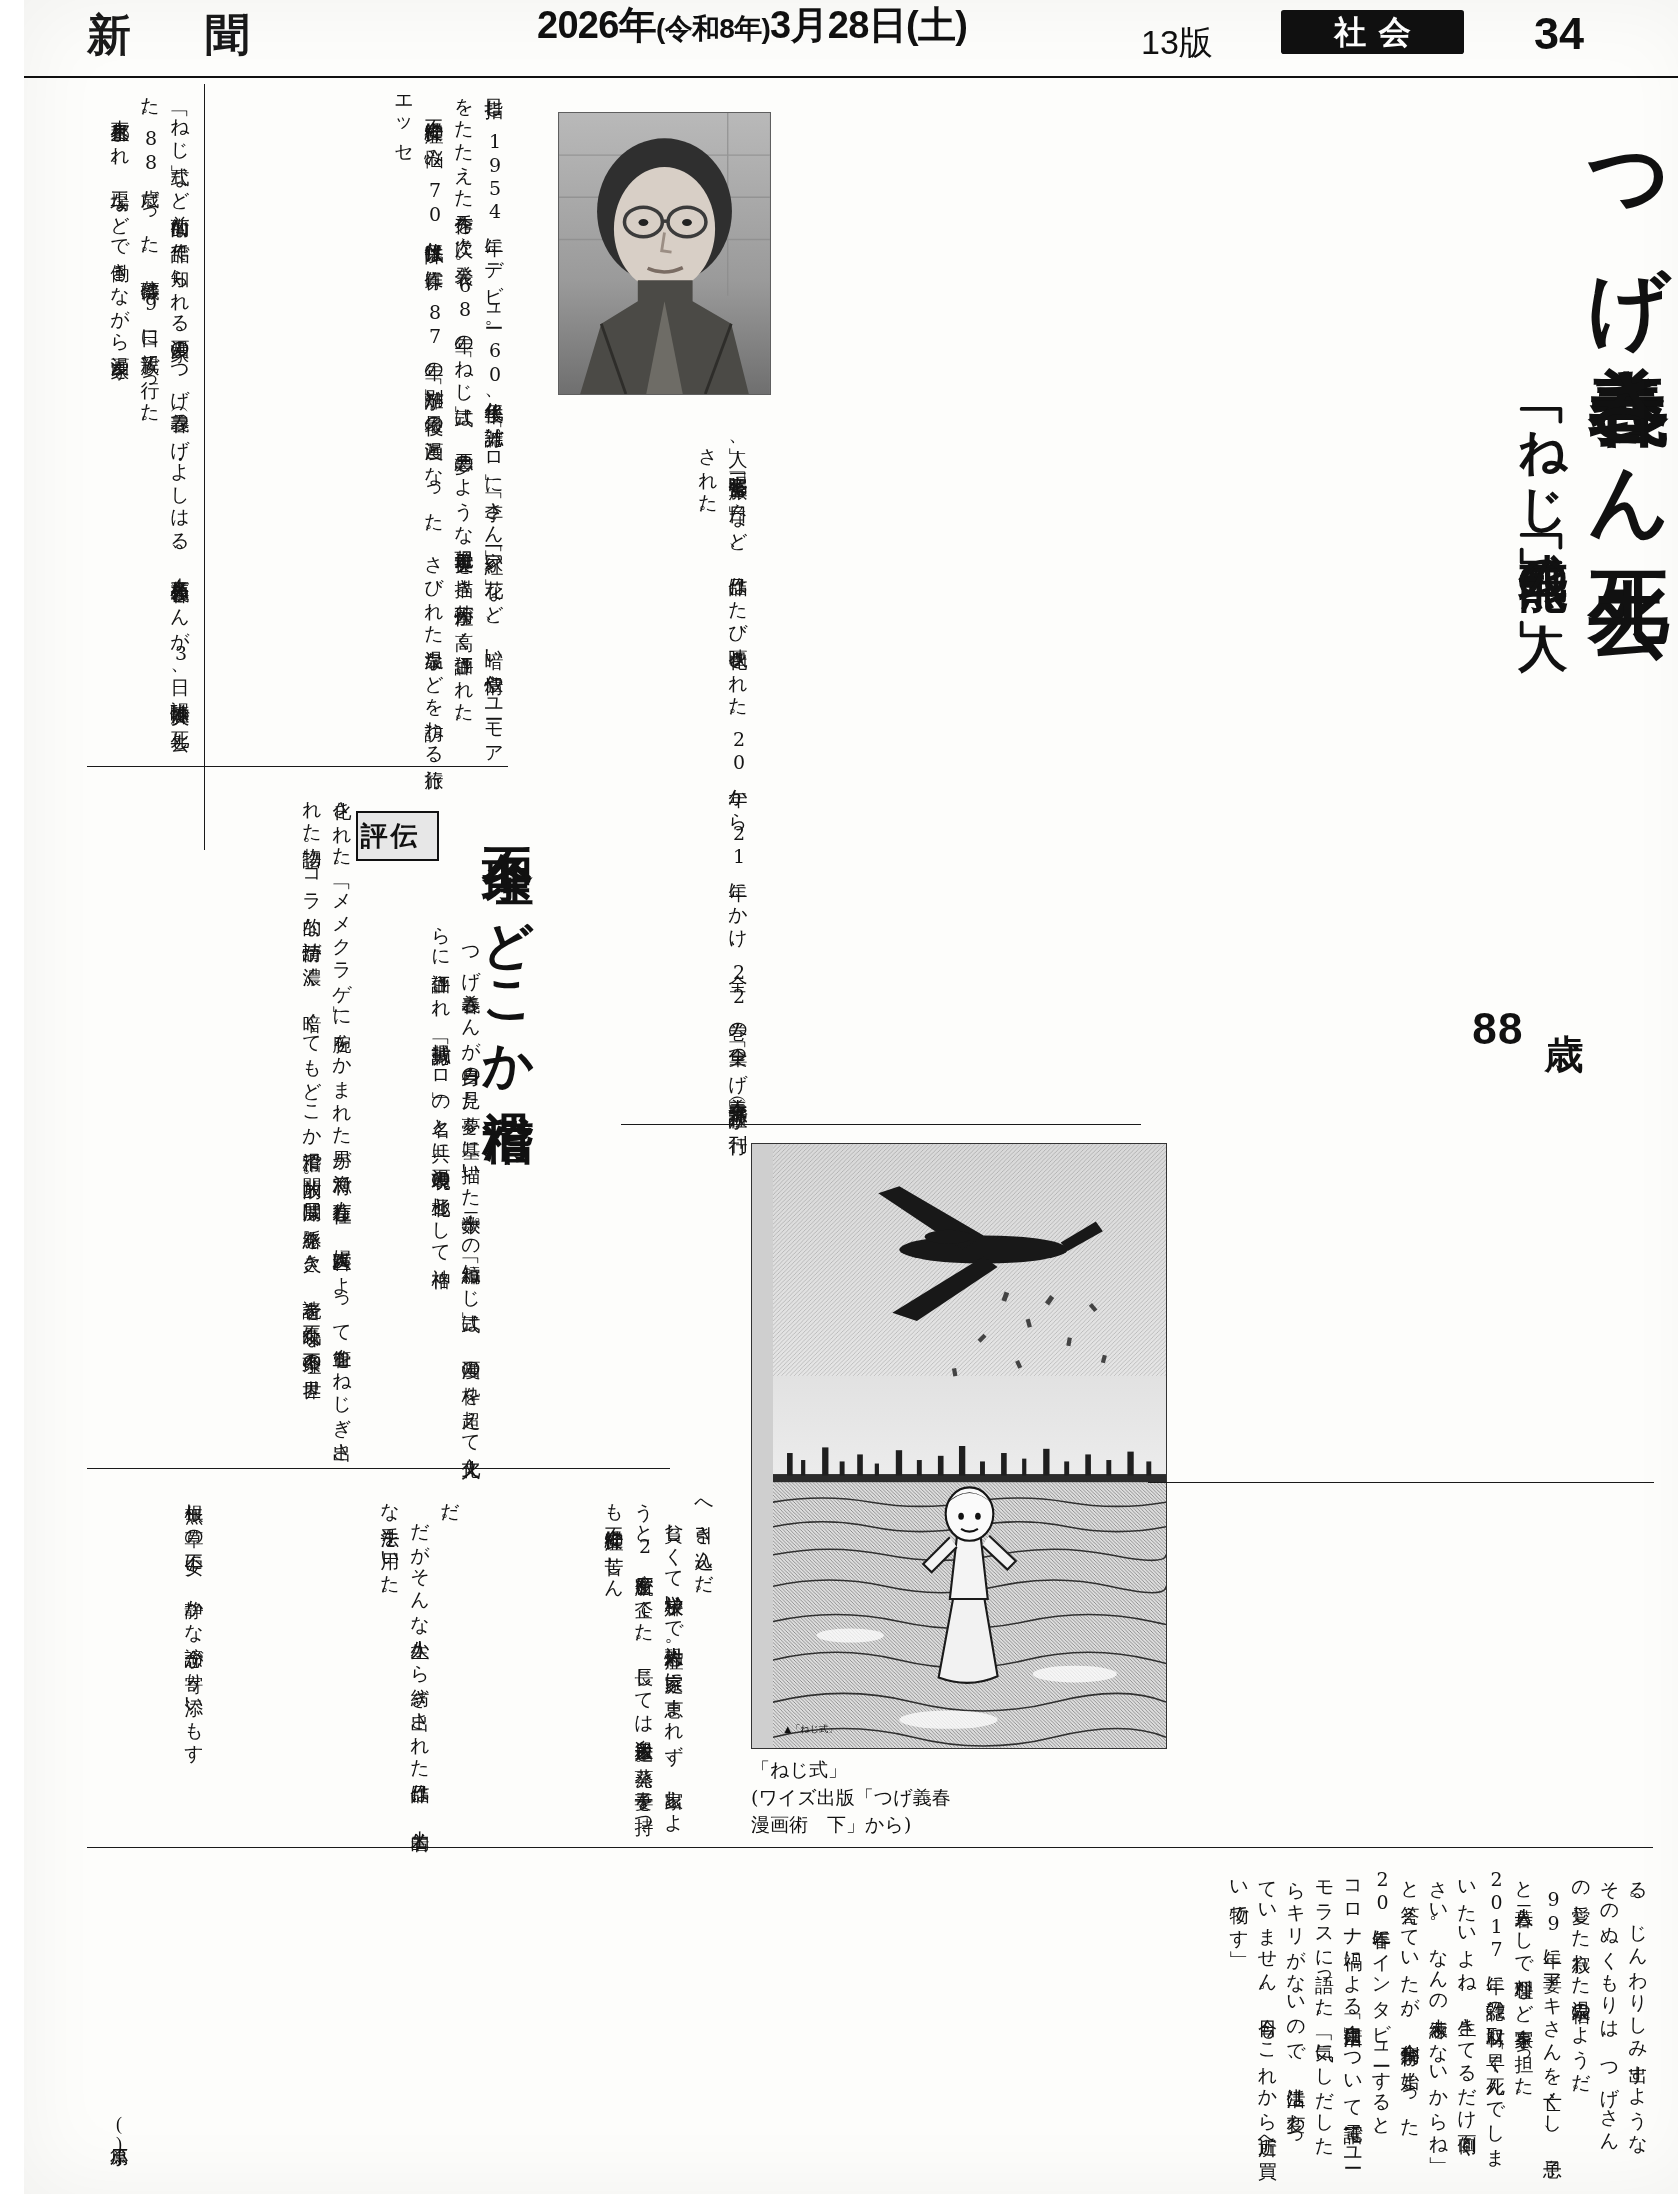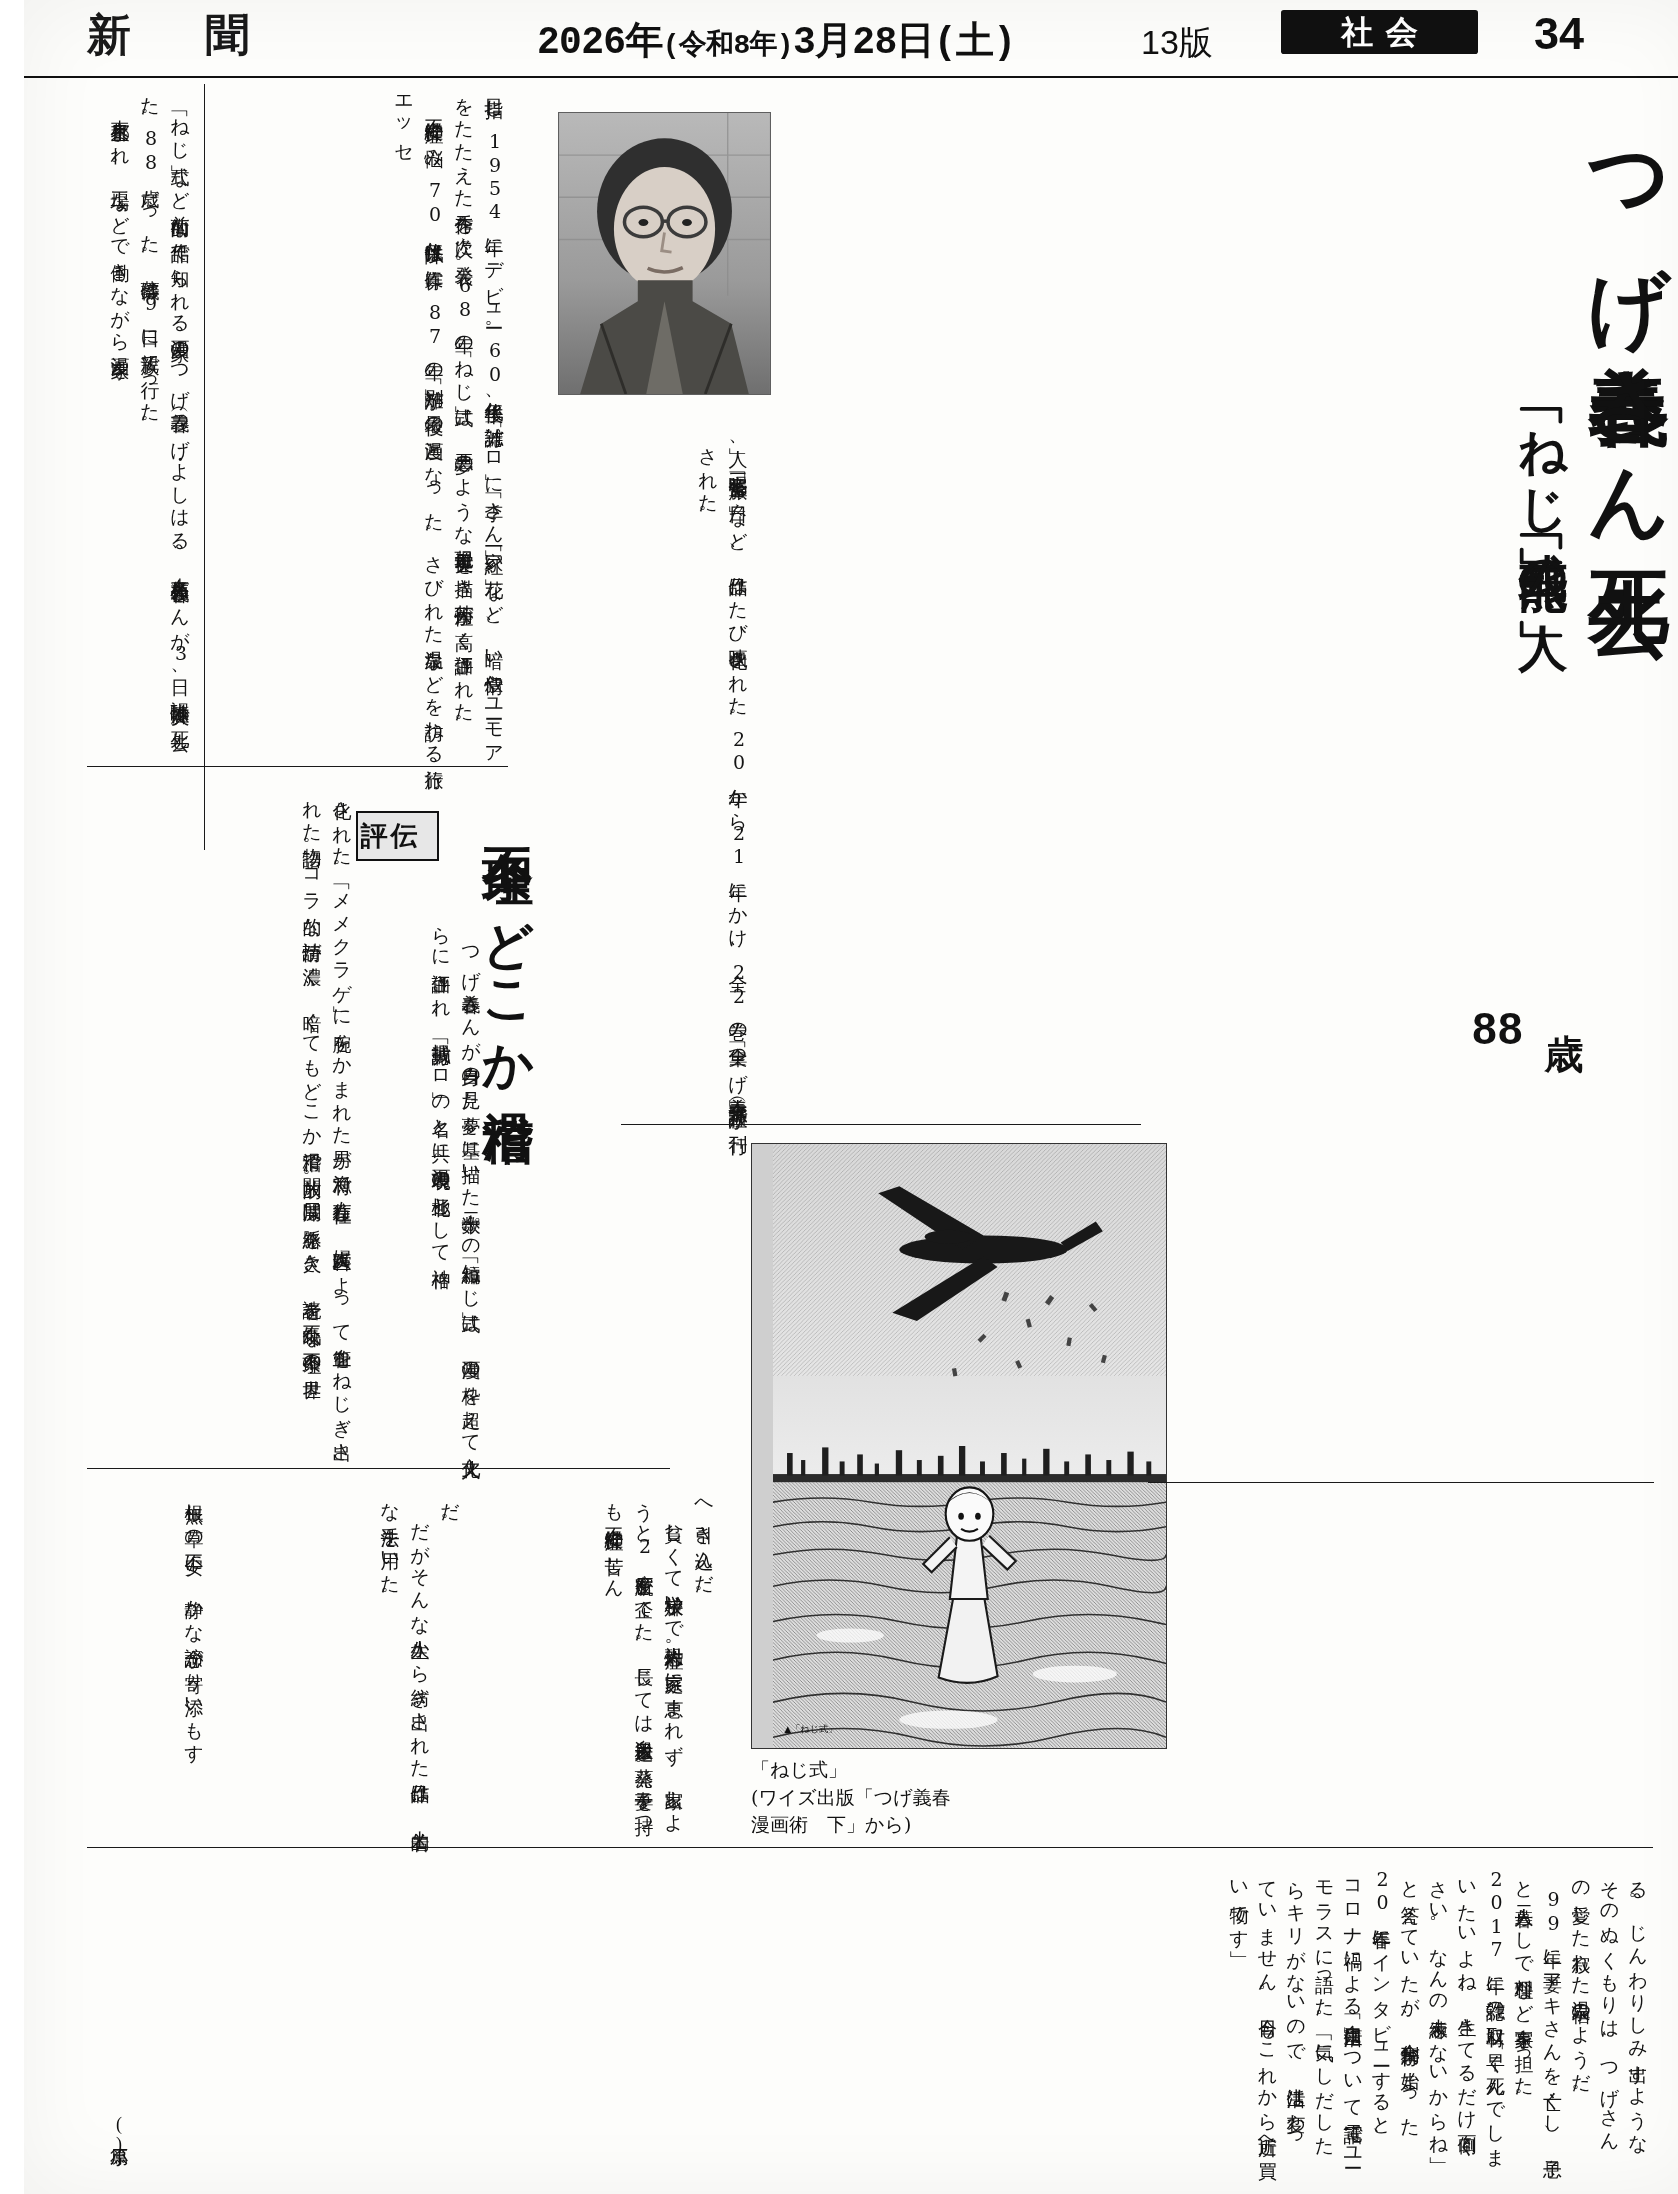--- a/index.html
+++ b/index.html
@@ -31,39 +31,39 @@
     position: absolute;
     left: 63px; top: 5.6px;
     font-size: 44px;
     letter-spacing: 29.5px;
     font-weight: bold;
     font-family: "DejaVu Serif", serif;
     color: #1a1a1a;
   }
   .mast-date {
     position: absolute;
-    left: 513px; top: 15px;
+    left: 513px; top: 0;
     font-size: 38px;
     font-weight: bold;
-    font-family: Liberation Mono, monospace;
+    font-family: Liberation Sans, sans-serif;
     letter-spacing: -0.7px;
   }
   .mast-date .small {
     font-size: 28px;
   }
   .mast-edition {
     position: absolute;
     left: 1117px; top: 19.7px;
     font-size: 34px;
     font-family: "Liberation Sans", sans-serif;
   }
   .mast-section {
     position: absolute;
     left: 1257px; top: 9.8px;
-    width: 197px;
+    width: 183px;
     height: 44px;
     background: #111;
     color: #fff;
     font-size: 32px;
     font-weight: bold;
     text-align: center;
     line-height: 44px;
     letter-spacing: 12.6px;
     text-indent: 12.6px;
     border-radius: 2.8px;

